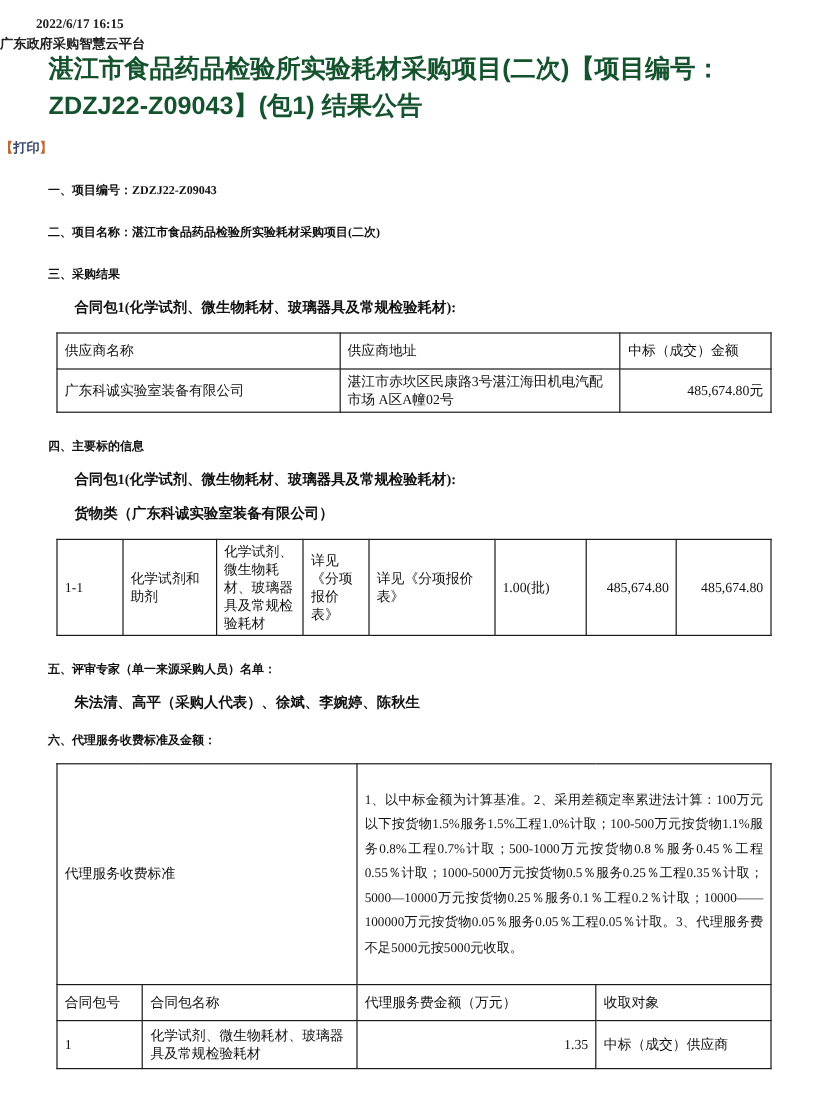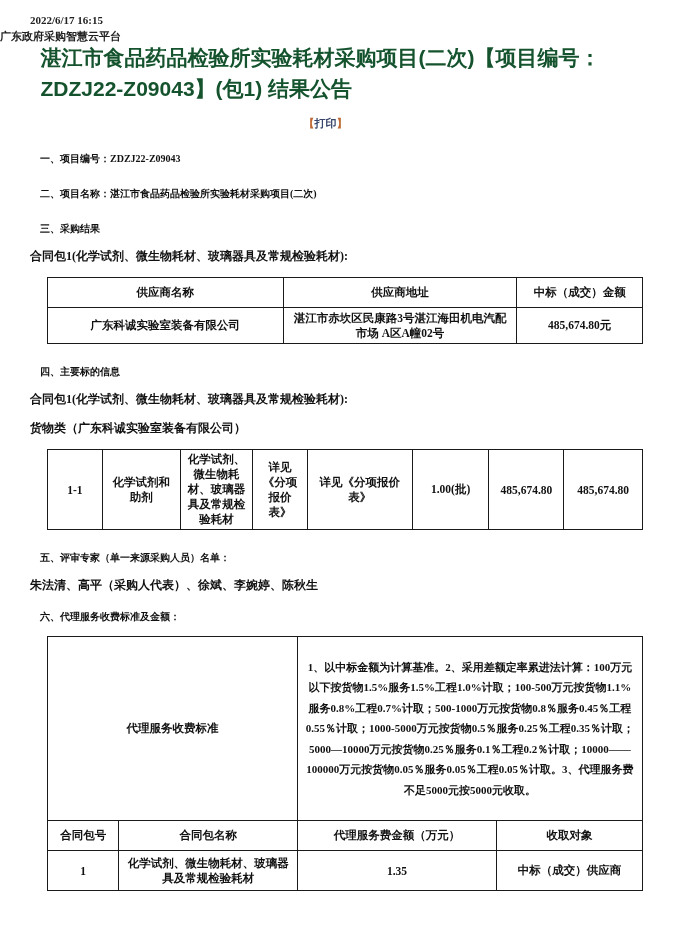--- a/index.html
+++ b/index.html
@@ -24,55 +24,54 @@
   h1.doc-title {
     margin: 20px auto 0 auto;
     width: 600px;
     text-align: left;
     font-family: "Liberation Sans", "DejaVu Sans", sans-serif;
     font-size: 21px;
     line-height: 31px;
     font-weight: bold;
     color: #14532d;
   }
-  .print-row { text-align: center; padding-right: 30px; margin-top: 12px; font-size: 11px; }
+  .print-row { text-align: left; padding-right: 30px; margin-top: 12px; font-size: 11px; }
   .print-link { text-decoration: none; font-weight: bold; cursor: pointer; }
   .print-link .bracket { color: #bf6a35; }
   .print-link .ptxt { color: #38466b; }
 
   .sec-heading {
     margin-left: 40px;
     font-size: 10px;
     font-weight: bold;
     color: #111;
   }
   .indent-note {
-    margin-left: 30px;
+    margin-left: 62px;
     font-size: 12px;
     font-weight: bold;
     color: #111;
   }
   .mt-lg { margin-top: 21px; }
   .mt-md { margin-top: 16px; }
   .mt-sm { margin-top: 12px; }
 
   table.doc-table {
     border-collapse: collapse;
     table-layout: fixed;
     margin-left: 47px;
     width: 596px;
     font-size: 11.5px;
     color: #111;
   }
   table.doc-table td {
     border: 1px solid #1a1a1a;
     padding: 2px 6px;
     vertical-align: middle;
-    text-align: center;
-    font-weight: bold;
+    font-weight: normal;
   }
   .h30 { height: 30px; }
   .h36 { height: 36px; margin-top: 40px; }
   .h68 { height: 68px; }
   .h40 { height: 40px; }
   td.num { text-align: right; padding-right: 8px; }
   td.left { text-align: left; padding-left: 8px; }
   td.fee-text-cell {
     text-align: left;
     font-weight: bold;

